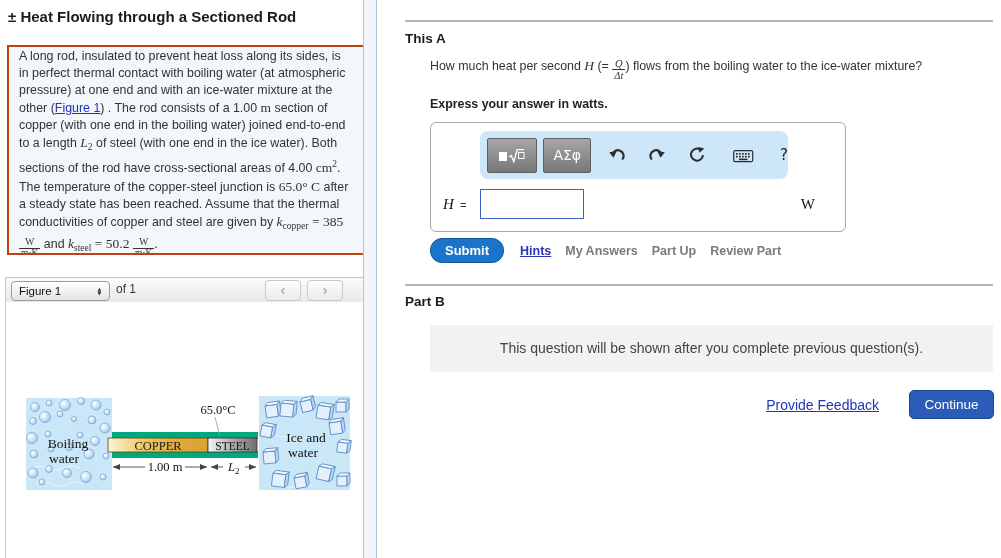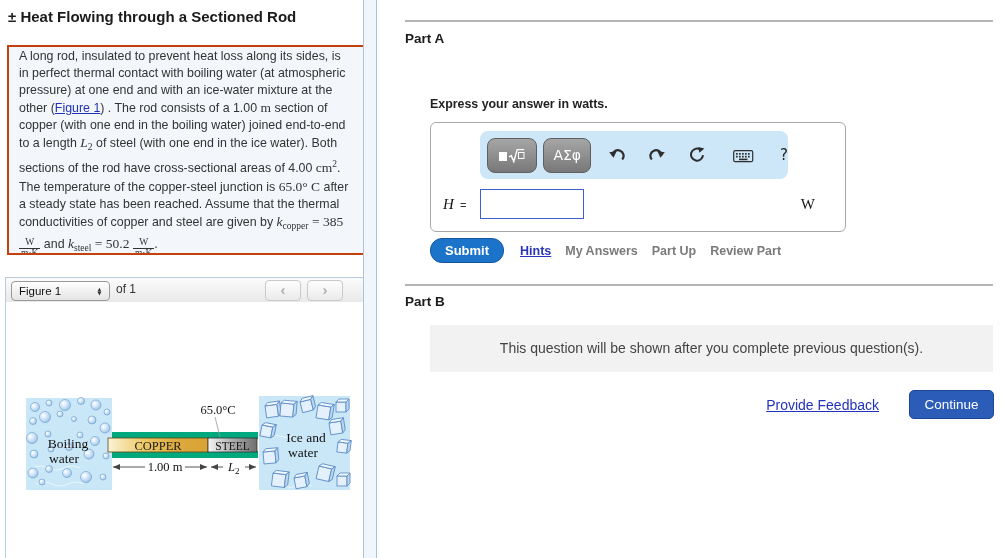--- a/index.html
+++ b/index.html
@@ -52,21 +52,21 @@
   .part-a-heading{top:31px;} .part-b-heading{top:294px;}
   .question{position:absolute;left:430px;top:58px;width:560px;font-size:12.4px;color:#333;}
   .q-frac{vertical-align:-9px;}
   .q-frac .num,.q-frac .den{font-size:10.5px;font-style:italic;}
   .express{position:absolute;left:430px;top:97px;font-size:12.4px;font-weight:bold;color:#222;}
 
   .answer-box{position:absolute;left:430px;top:122px;width:414px;height:108px;background:#fff;
               border:1px solid #a9a9a9;border-radius:6px;}
   .math-toolbar{position:absolute;left:49px;top:8px;width:308px;height:48px;background:#cde6f8;
                 border-radius:8px;display:flex;align-items:center;padding-left:7px;box-sizing:border-box;}
-  .gray-btn{height:33px;border:1px solid #5f5f5f;border-radius:8px;cursor:pointer;
+  .gray-btn{height:33px;border:1px solid #5f5f5f;border-radius:2px;cursor:pointer;
             background:linear-gradient(#a6a6a6,#787878);display:flex;align-items:center;justify-content:center;}
   .btn-templates{width:50px;} .btn-greek{width:47px;margin-left:6px;color:#fff;font-size:14px;
             font-family:"DejaVu Sans",sans-serif;}
   .tb-icon{cursor:pointer;display:inline-flex;}
   .icon-undo{margin-left:18px;} .icon-redo{margin-left:24px;} .icon-reset{margin-left:24px;}
   .icon-keyboard{margin-left:28px;} 
   .help-q{margin-left:26px;font-size:15px;color:#222;cursor:pointer;font-family:"DejaVu Sans",sans-serif;}
   .answer-var{position:absolute;left:12px;top:73px;font-family:"Liberation Serif",serif;
               font-style:italic;font-size:15px;color:#111;}
   .answer-eq{position:absolute;left:29px;top:76px;font-size:11px;color:#333;}
@@ -269,22 +269,26 @@
         </g>
         <text x="284" y="50" text-anchor="middle" font-family="Liberation Serif, serif" font-size="13.5" fill="#111">Ice and</text>
         <text x="281" y="65" text-anchor="middle" font-family="Liberation Serif, serif" font-size="13.5" fill="#111">water</text>
       </g>
     </svg>
   </div>
 
   <div class="v-strip"></div>
 
   <div class="rule rule-a"></div>
-  <div class="part-heading part-a-heading">Part A</div>
-
+  <div class="part-heading part-a-heading">This A</div>
+
+  <div class="question">
+    <span>How much heat per second </span><span class="mi">H</span><span> (=</span>
+    <span class="frac q-frac"><span class="num">Q</span><span class="den">Δt</span></span><span>) flows from the boiling water to the ice-water mixture?</span>
+  </div>
   <div class="express">Express your answer in watts.</div>
 
   <div class="answer-box">
     <div class="math-toolbar">
       <div class="gray-btn btn-templates">
         <svg width="30" height="18" viewBox="0 0 30 18">
           <rect x="2" y="6" width="8" height="9" fill="#fff"></rect>
           <path d="M12,11 l2.2,-1.4 2.6,6 3.4,-12 7,0" stroke="#fff" stroke-width="1.4" fill="none"></path>
           <rect x="21.5" y="6.5" width="5.5" height="6" stroke="#fff" stroke-width="1" fill="none"></rect>
         </svg>

